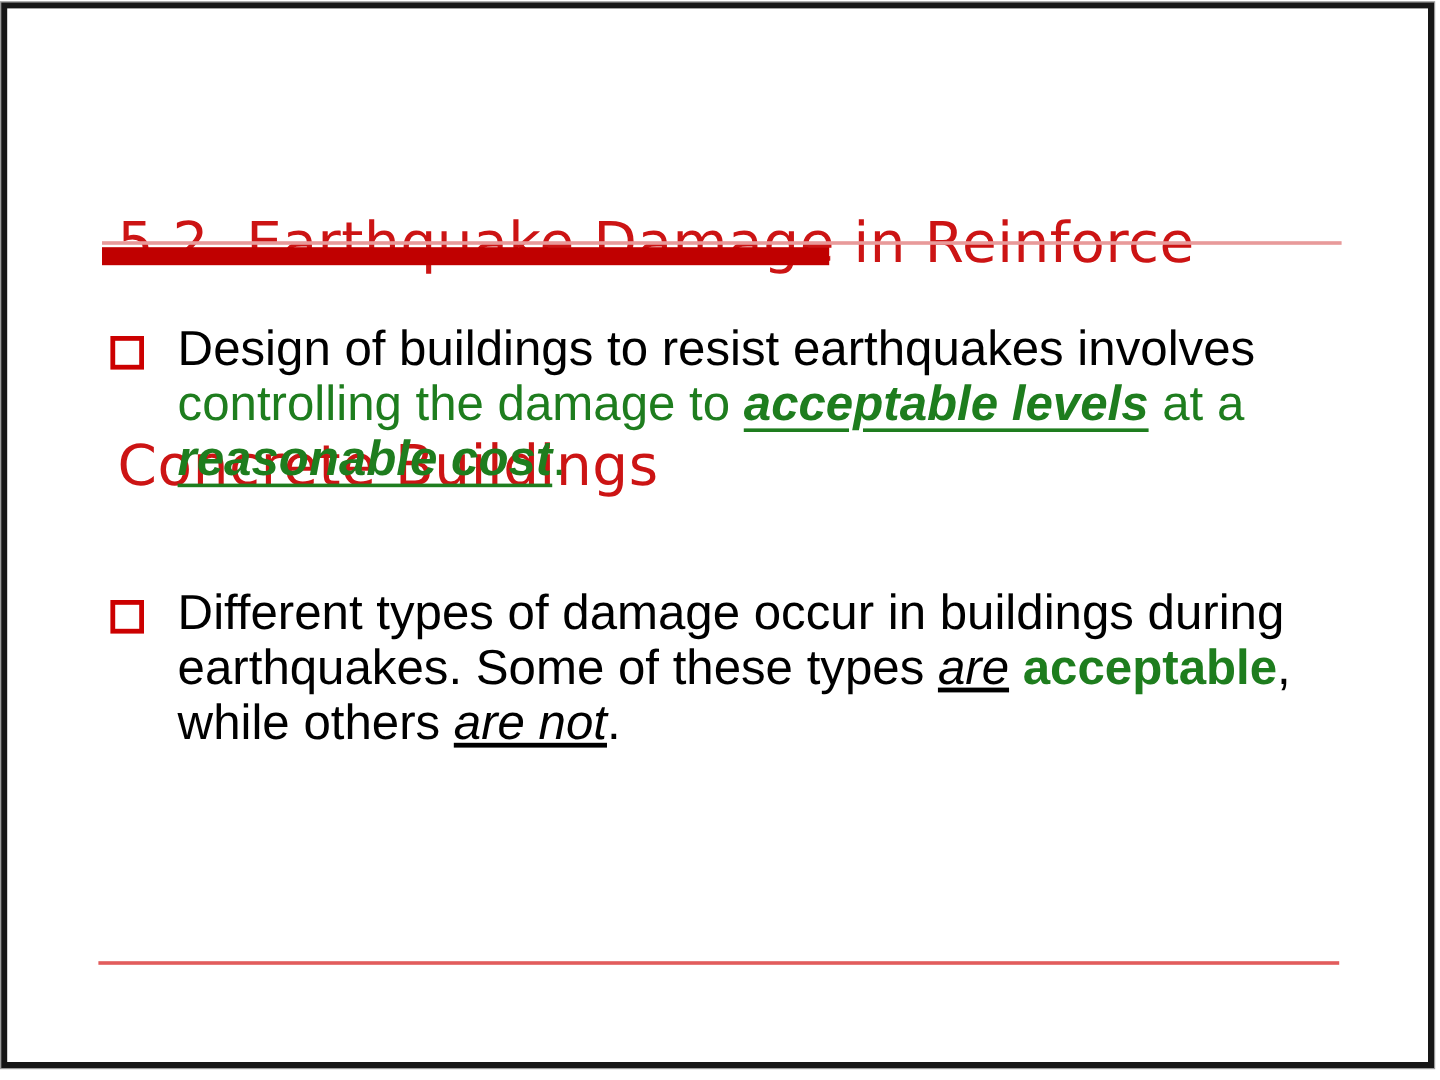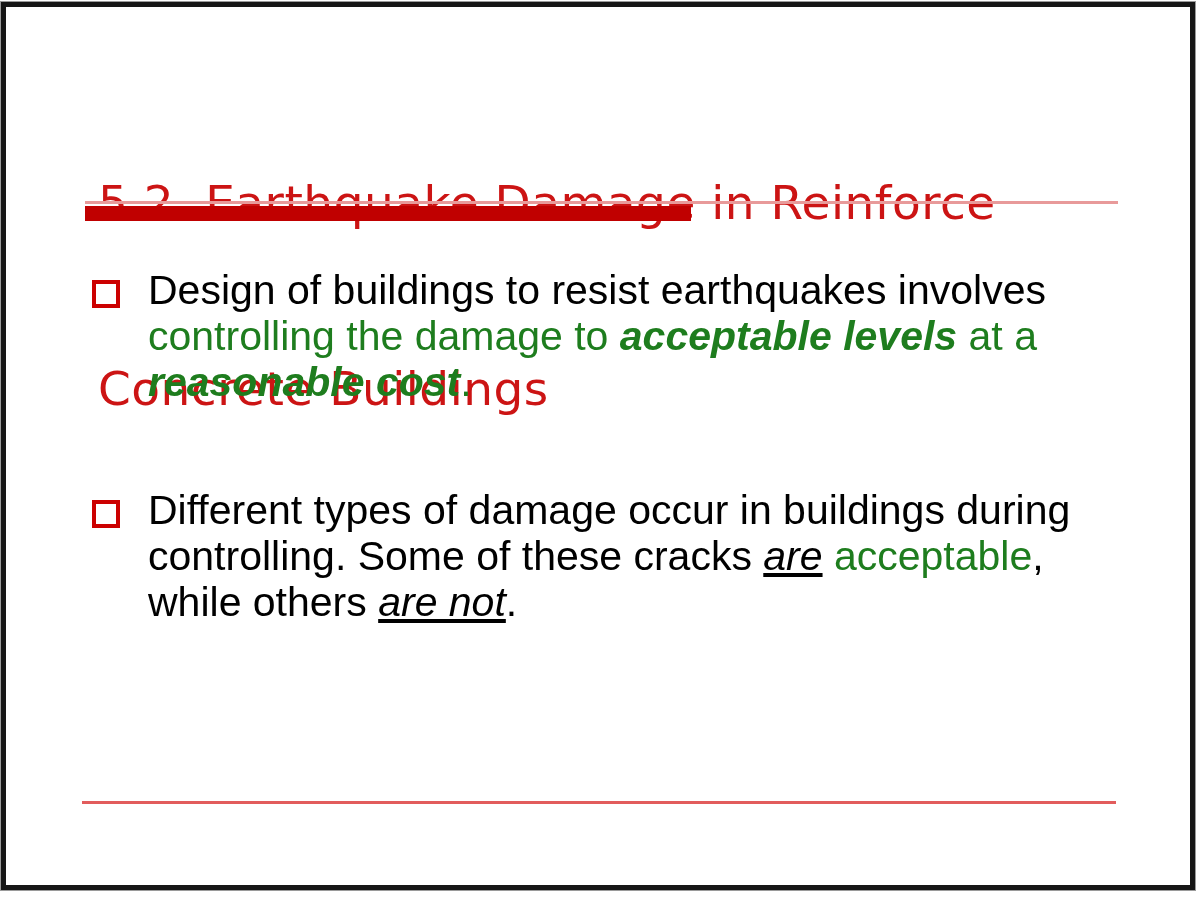--- a/index.html
+++ b/index.html
@@ -82,26 +82,27 @@
   }
   .seg.plain { font-style: normal; font-weight: normal; }
   .seg.italic { font-style: italic; text-decoration: underline; }
   .seg.green-italic {
     color: var(--green, #1e7d1e);
   }
   .seg.green-bold-italic-underline {
     color: var(--green, #1e7d1e);
     font-style: italic;
     font-weight: bold;
+    text-decoration: underline;
     text-decoration-thickness: 3px;
     text-underline-offset: 7px;
   }
   .seg.green-bold {
     color: var(--green, #1e7d1e);
-    font-weight: normal;
+    font-weight: bold;
   }
   .bottom-rule {
     position: absolute;
     left: 82px;
     top: 801px;
     width: 1034px;
     height: 3px;
     background: var(--bottom-line-red, #e25c5c);
   }
 </style>
@@ -119,17 +120,17 @@
   <div class="thin-rule"></div>
   <div class="thick-rule"></div>
 
   <div class="bullet-item b1">
     <div class="bullet-square"></div>
     <div class="bullet-text"><span class="seg plain">Design of buildings to resist earthquakes involves </span><span class="seg green-italic">controlling the damage to </span><span class="seg green-bold-italic-underline">acceptable levels</span><span class="seg green-italic"> at a </span><span class="seg green-bold-italic-underline">reasonable cost</span><span class="seg green-italic">.</span></div>
   </div>
 
   <div class="bullet-item b2">
     <div class="bullet-square"></div>
-    <div class="bullet-text"><span class="seg plain">Different types of damage occur in buildings during controlling. Some of these cracks </span><span class="seg italic">are</span><span class="seg plain"> </span><span class="seg green-bold">acceptable</span><span class="seg plain">, while others </span><span class="seg italic">are not</span><span class="seg plain">.</span></div>
+    <div class="bullet-text"><span class="seg plain">Different types of damage occur in buildings during earthquakes. Some of these types </span><span class="seg italic">are</span><span class="seg plain"> </span><span class="seg green-bold">acceptable</span><span class="seg plain">, while others </span><span class="seg italic">are not</span><span class="seg plain">.</span></div>
   </div>
 
   <div class="bottom-rule"></div>
 </div>
 
 </body></html>

